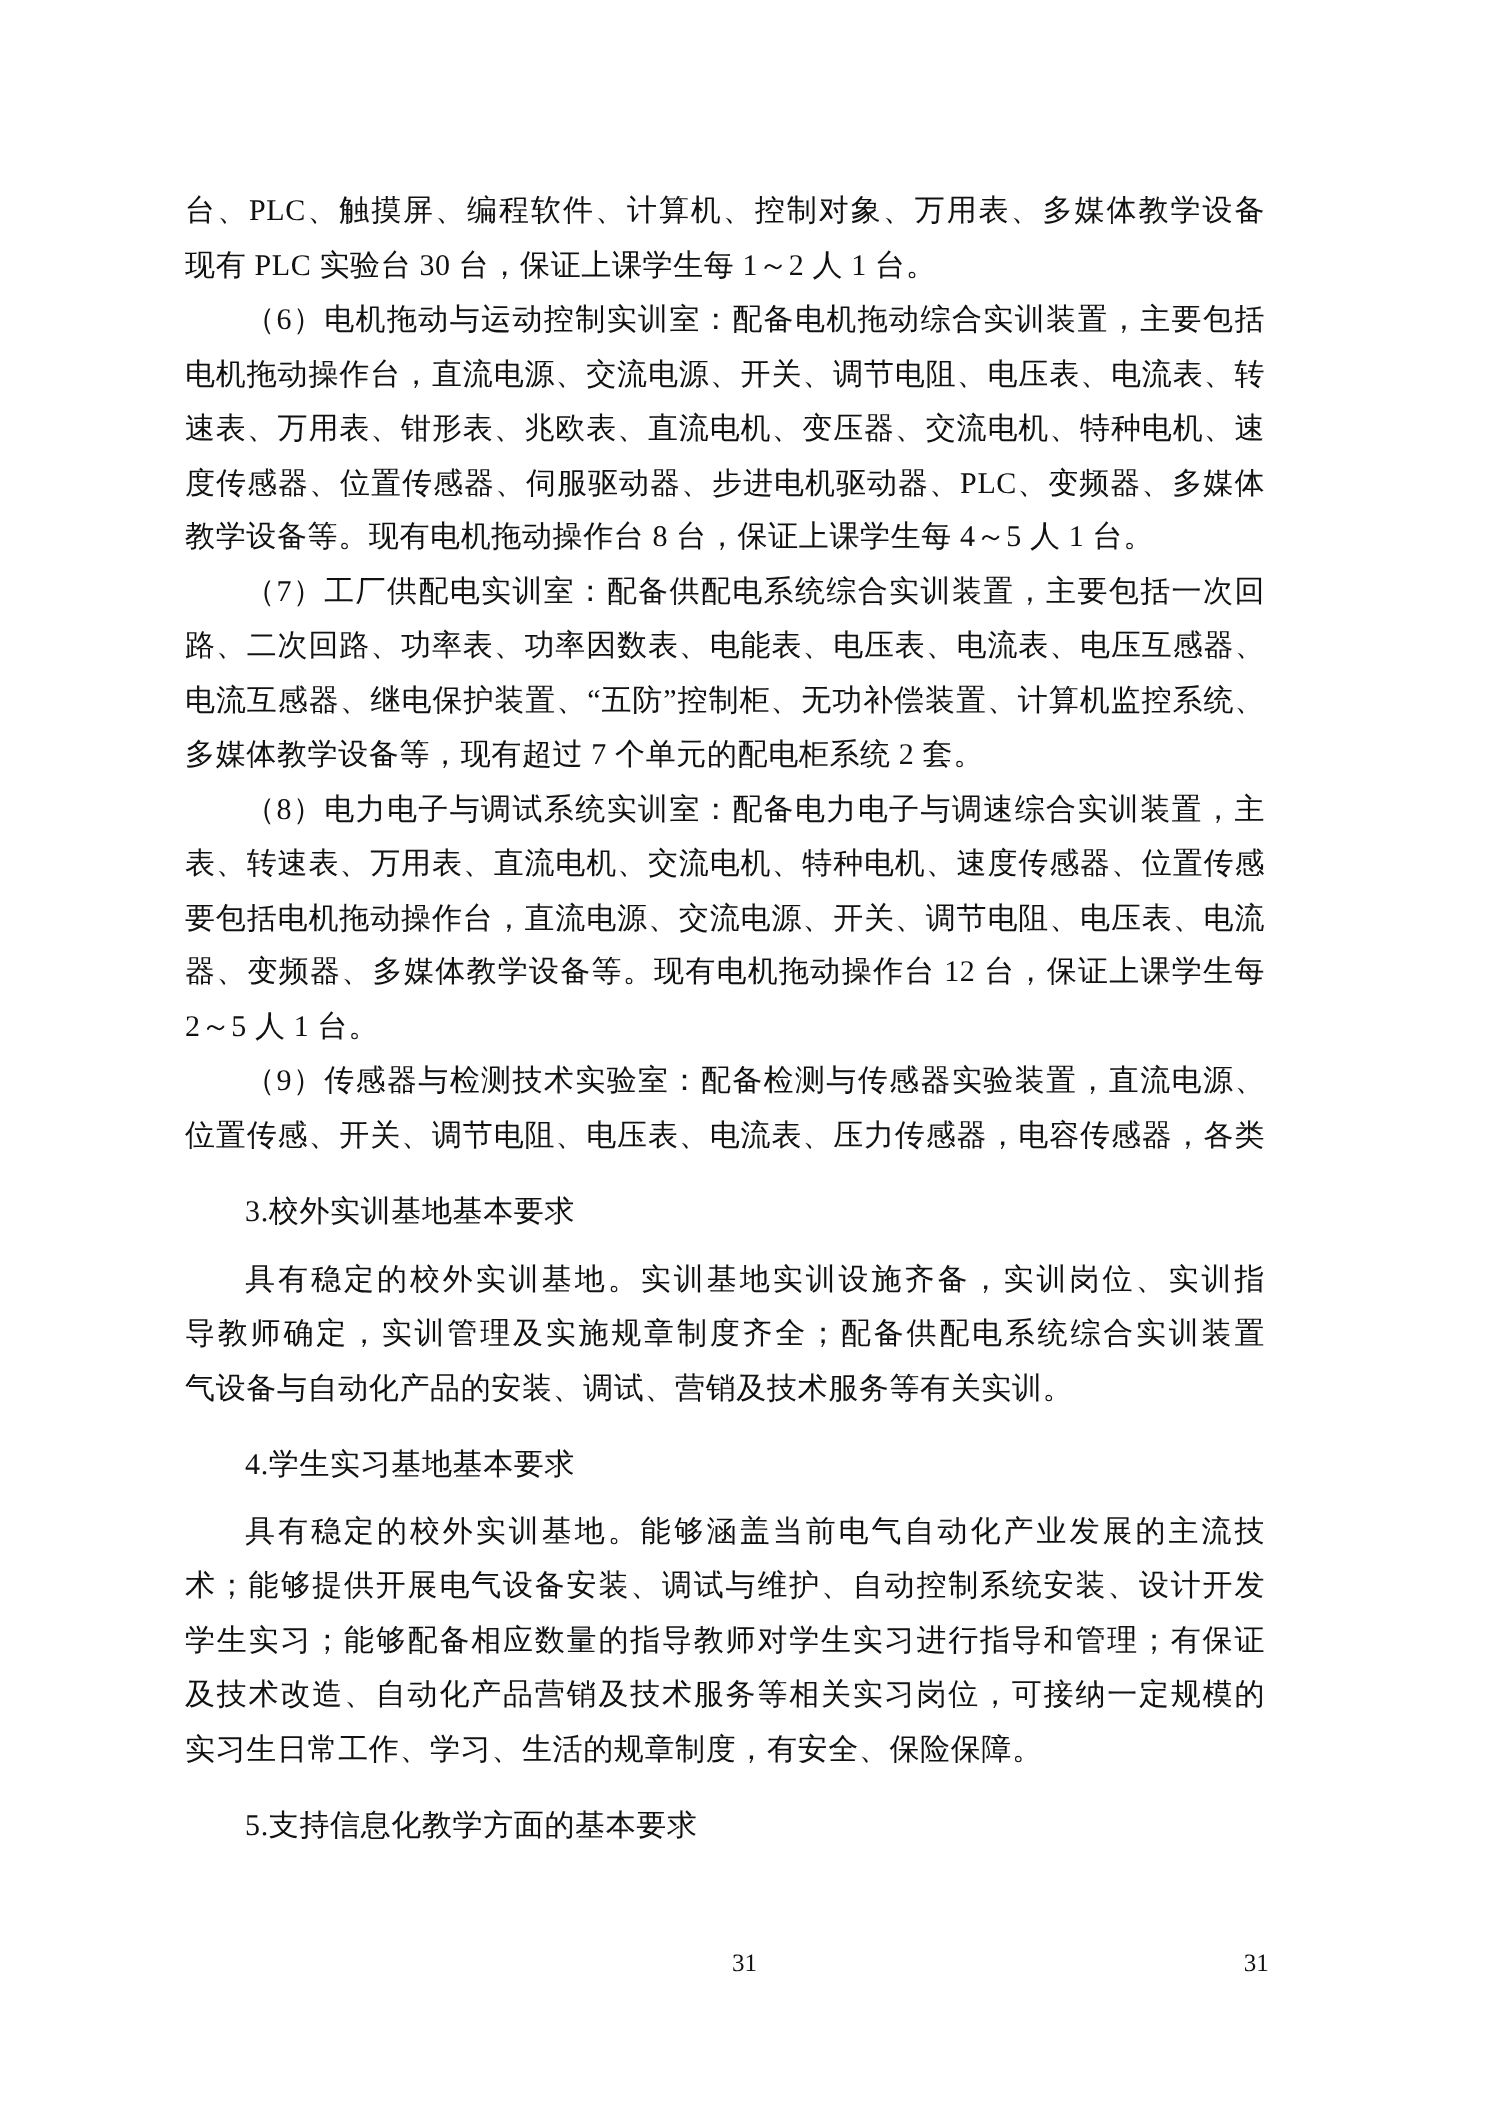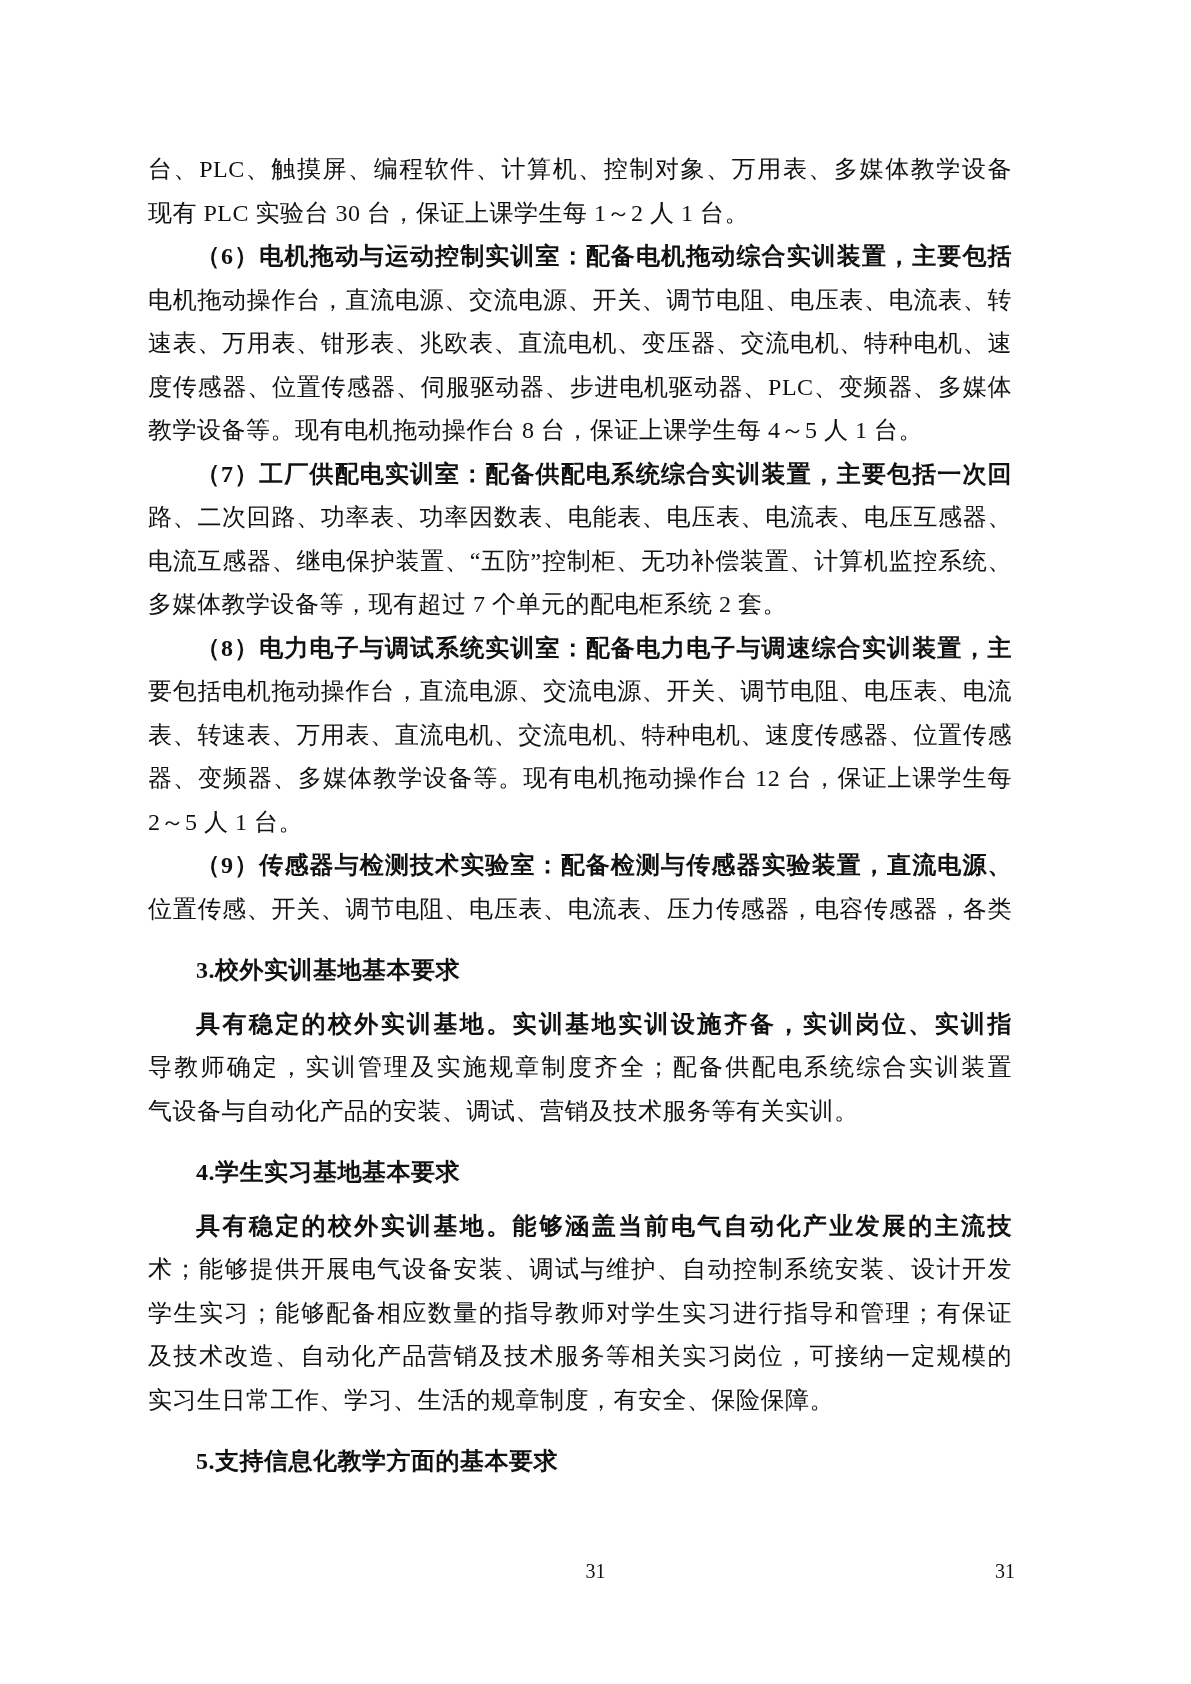--- a/index.html
+++ b/index.html
@@ -26,21 +26,21 @@
     overflow: hidden;
     text-align: justify;
     text-align-last: justify;
     letter-spacing: 0.5px;
     white-space: normal;
   }
   .line.last {
     text-align: right;
     text-align-last: left;
   }
-  .line.indent { text-indent: 2em; font-weight: bold; }
+  .line.indent { text-indent: 2em; }
   .heading { margin: 18px 0 10px 0; }
   .heading .line {
     text-align: right;
     text-align-last: left;
   }
   .footer-center {
     position: absolute;
     left: 0; right: 0;
     top: 1560px;
     text-align: center;
@@ -72,22 +72,22 @@
         <div class="line last">教学设备等。现有电机拖动操作台 8 台，保证上课学生每 4～5 人 1 台。</div>
       </div>
       <div class="para">
         <div class="line indent">（7）工厂供配电实训室：配备供配电系统综合实训装置，主要包括一次回</div>
         <div class="line">路、二次回路、功率表、功率因数表、电能表、电压表、电流表、电压互感器、</div>
         <div class="line">电流互感器、继电保护装置、“五防”控制柜、无功补偿装置、计算机监控系统、</div>
         <div class="line last">多媒体教学设备等，现有超过 7 个单元的配电柜系统 2 套。</div>
       </div>
       <div class="para">
         <div class="line indent">（8）电力电子与调试系统实训室：配备电力电子与调速综合实训装置，主</div>
+        <div class="line">表、转速表、万用表、直流电机、交流电机、特种电机、速度传感器、位置传感</div>
         <div class="line">要包括电机拖动操作台，直流电源、交流电源、开关、调节电阻、电压表、电流</div>
-        <div class="line">表、转速表、万用表、直流电机、交流电机、特种电机、速度传感器、位置传感</div>
         <div class="line">器、变频器、多媒体教学设备等。现有电机拖动操作台 12 台，保证上课学生每</div>
         <div class="line last">2～5 人 1 台。</div>
       </div>
       <div class="para">
         <div class="line indent">（9）传感器与检测技术实验室：配备检测与传感器实验装置，直流电源、</div>
         <div class="line">位置传感、开关、调节电阻、电压表、电流表、压力传感器，电容传感器，各类</div>
       </div>
       <div class="heading">
         <div class="line last indent">3.校外实训基地基本要求</div>
       </div>

